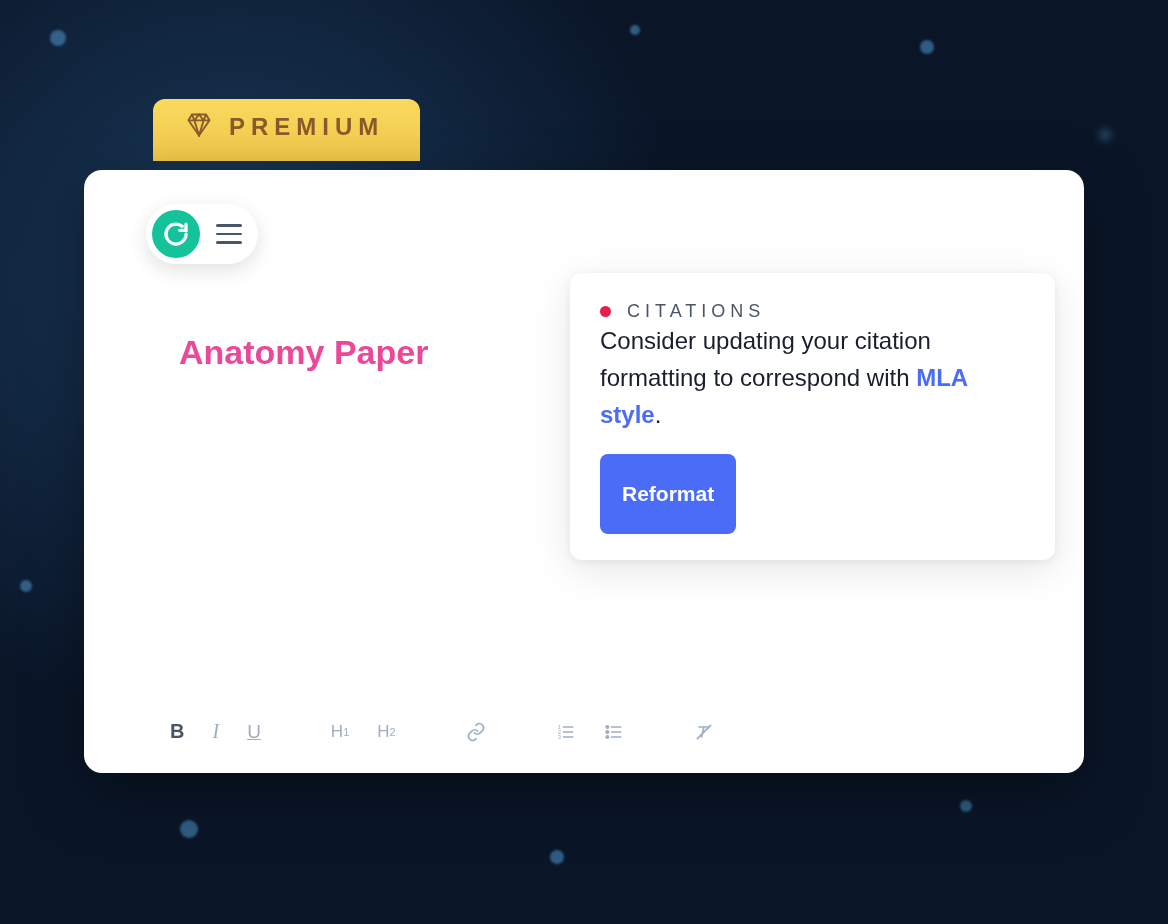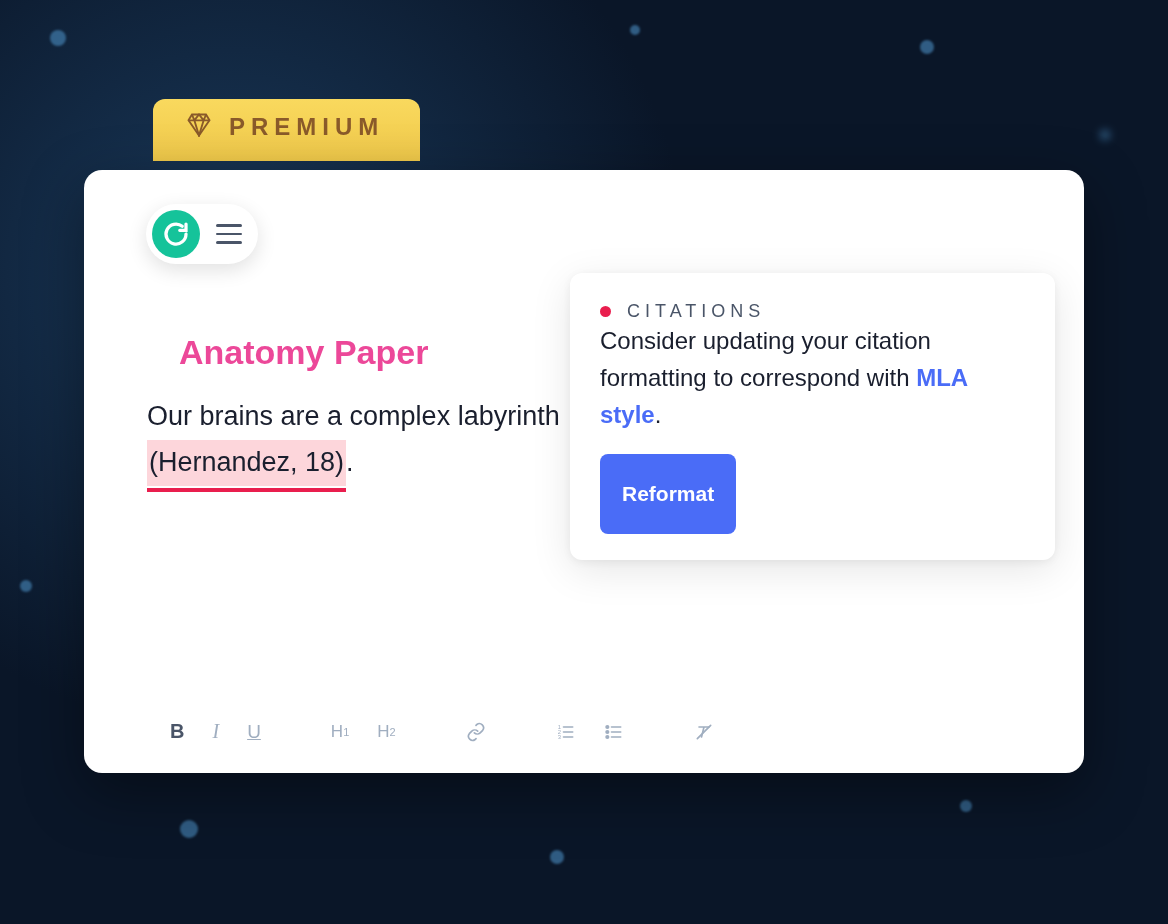--- a/index.html
+++ b/index.html
@@ -240,23 +240,20 @@
         <span></span>
           <span></span>
           <span></span>
       </div>
       <span class="caret"></span>
     </div>
   </div>
 
   <h1 class="doc-title">Anatomy Paper</h1>
 
-  <div class="doc-body">
-    <span>Our brains are a complex labyrinth </span><span class="highlight"><span>(Hernandez, 18)</span><span class="underline-red"></span></span><span>.</span>
-  </div>
 
   <div class="suggestion-card">
     <div class="sugg-header">
       <span class="red-dot"></span>
       <span class="sugg-label">CITATIONS</span>
     </div>
     <div class="sugg-text">
       <span>Consider updating your citation formatting to correspond with </span><span class="mla-link">MLA style</span><span>.</span>
     </div>
     <button class="reformat-btn">Reformat</button>

